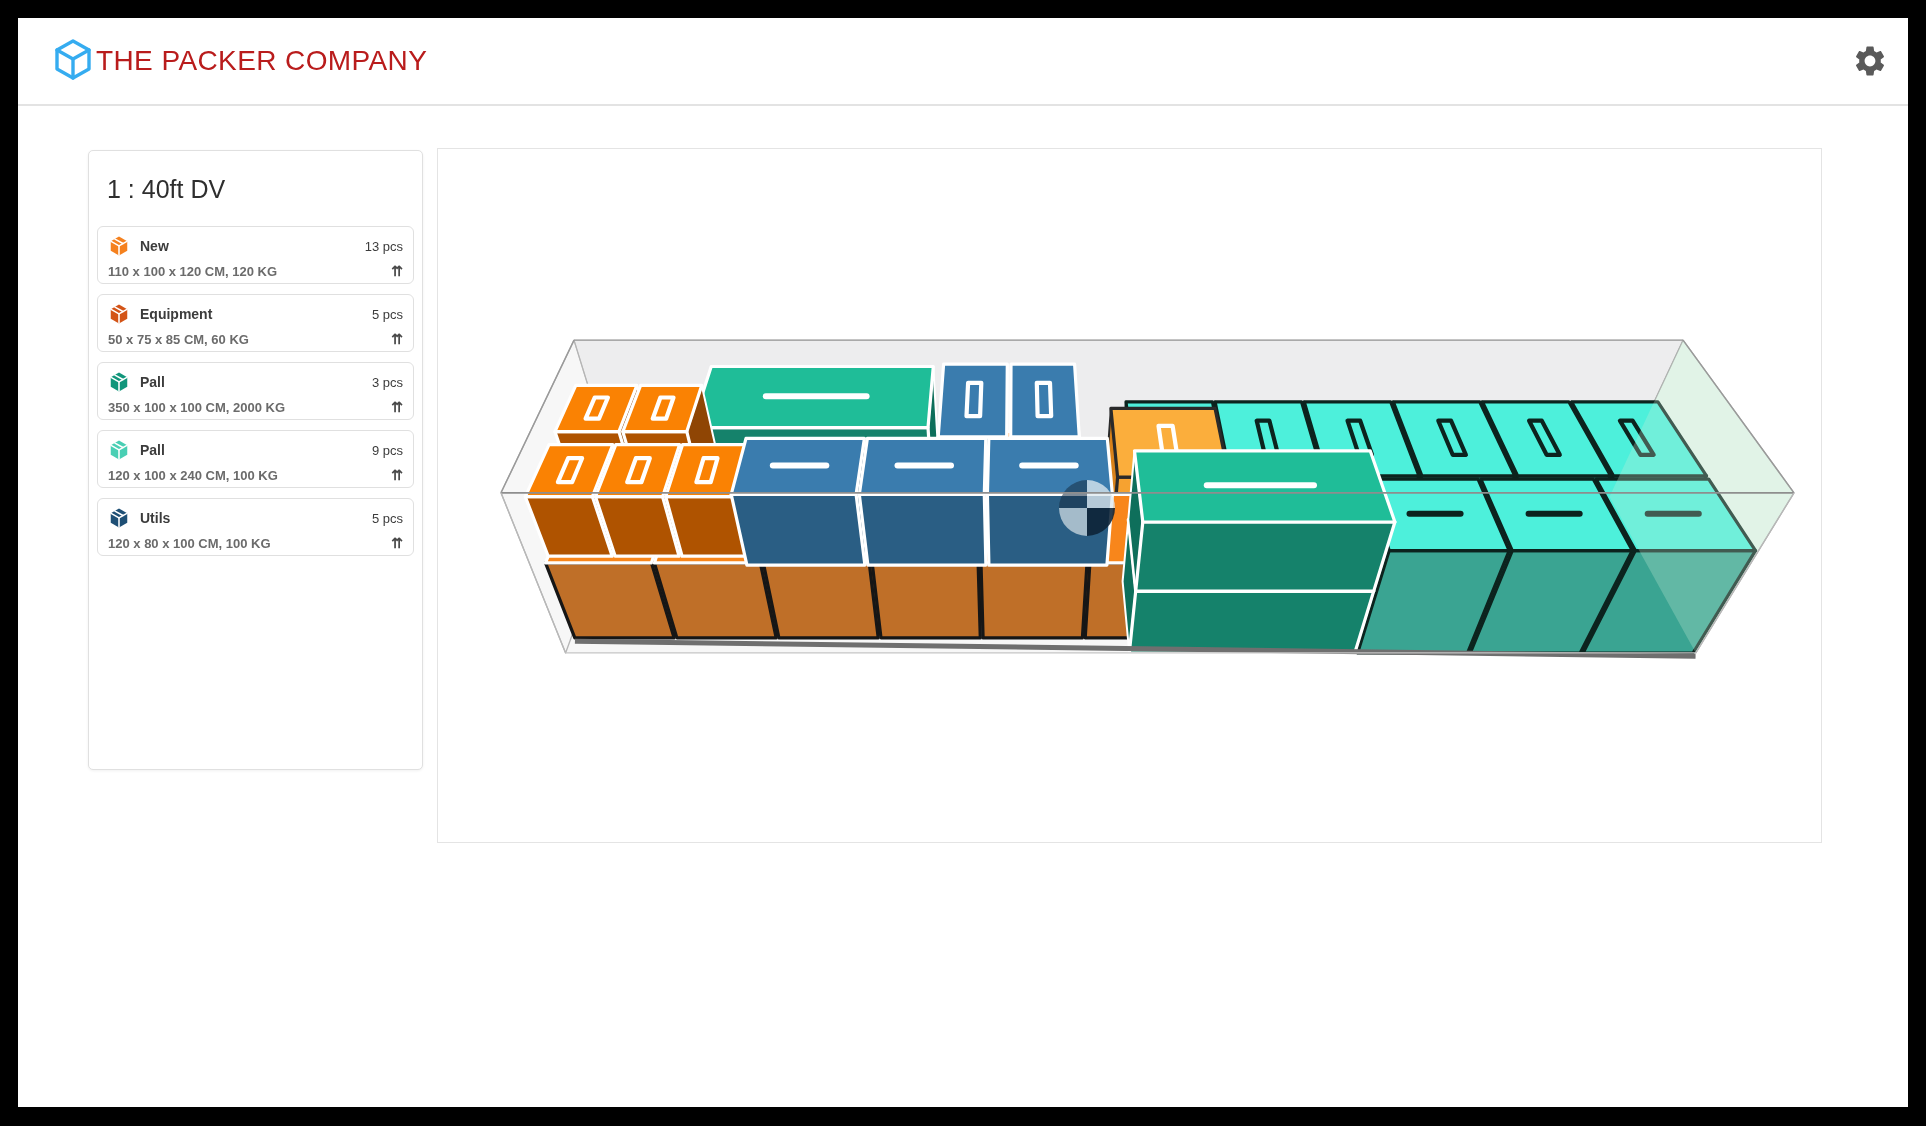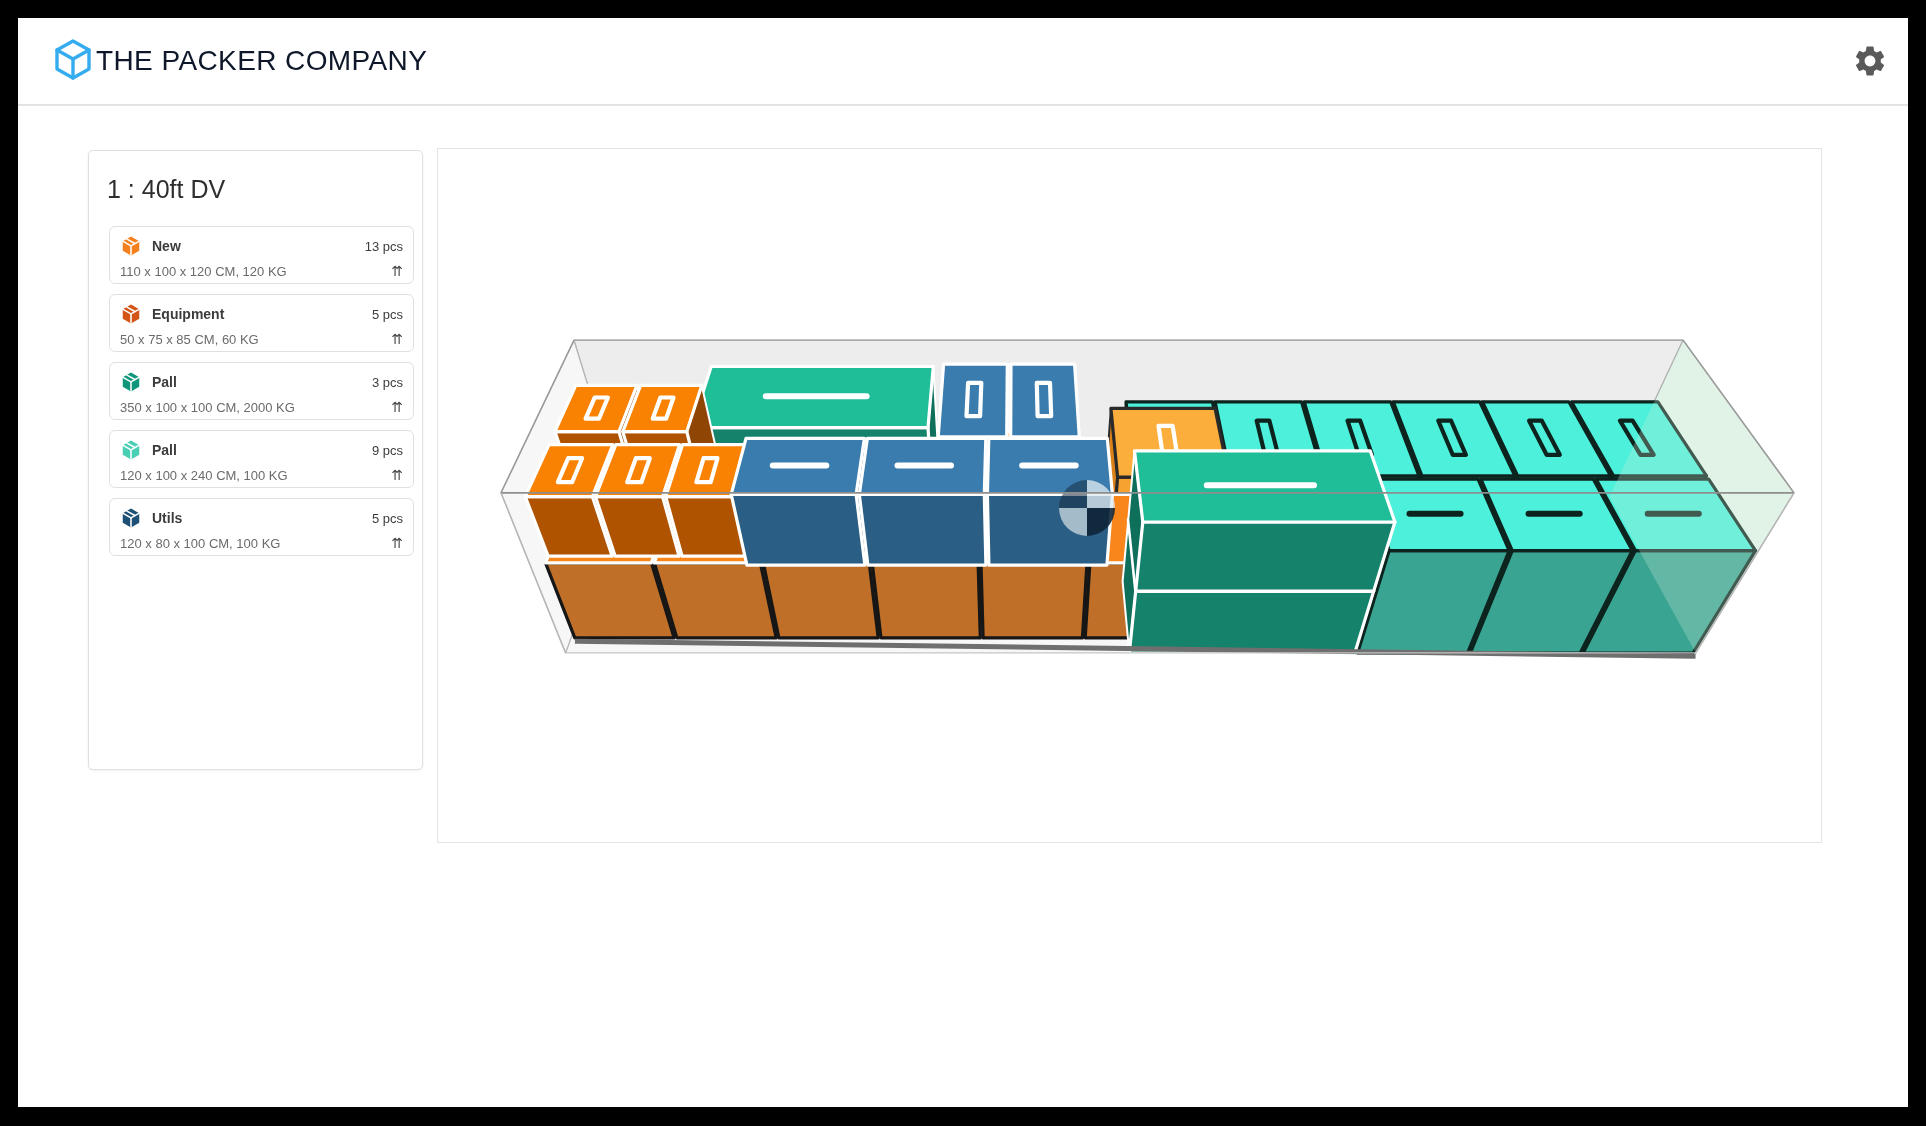--- a/index.html
+++ b/index.html
@@ -2,34 +2,34 @@
 <html><head>
 <meta charset="utf-8">
 <style>
   html,body{margin:0;padding:0;background:#000;width:1926px;height:1126px;overflow:hidden;}
   .page{position:absolute;left:18px;top:18px;width:1890px;height:1089px;background:#fff;
         font-family:"Liberation Sans",sans-serif;}
   
   .header{position:absolute;left:0;top:0;right:0;height:86px;border-bottom:2px solid #E3E3E3;background:#fff;}
   .logo{position:absolute;left:36px;top:21px;width:38px;height:42px;}
   .app-title{position:absolute;left:78px;top:0;height:86px;display:flex;align-items:center;
-             font-size:28px;color:#0f172a;letter-spacing:.4px;}
+             font-size:28px;color:#b91c1c;letter-spacing:.4px;}
   .gear-btn{position:absolute;right:20px;top:25px;width:36px;height:36px;border:none;background:transparent;padding:0;cursor:pointer;}
   
   .side-card{position:absolute;left:70px;top:132px;width:335px;height:620px;background:#fff;
              border:1px solid #E0E0E0;border-radius:5px;box-shadow:0 1px 3px rgba(0,0,0,.06);box-sizing:border-box;}
   .side-title{margin:24px 0 22px 18px;font-size:25px;color:#2E2E2E;}
   .cargo-list{padding:0 8px;}
   .cargo-card{border:1px solid #E0E0E0;border-radius:6px;margin-bottom:10px;height:58px;box-sizing:border-box;
-              padding:7px 10px 0 10px;background:#fff;cursor:pointer;margin-left:12px;}
+              padding:7px 10px 0 10px;background:#fff;cursor:pointer;}
   .cargo-row1{display:flex;align-items:center;height:24px;}
   .cargo-icon{width:22px;height:22px;margin-right:10px;flex:0 0 auto;}
   .cargo-name{font-size:14px;font-weight:bold;color:#3C3C3C;flex:1 1 auto;}
   .cargo-pcs{font-size:13px;color:#3C3C3C;}
-  .cargo-row2{display:flex;align-items:center;height:22px;margin-top:2px;}
+  .cargo-row2{display:flex;align-items:center;height:22px;margin-top:2px;font-weight:bold;}
   .cargo-dims{font-size:13px;color:#6B6B6B;flex:1 1 auto;}
   .stack-icon{font-size:14px;color:#4A4A4A;line-height:1;}
   
   .main-panel{position:absolute;left:419px;top:130px;width:1383px;height:693px;border:1px solid #E4E4E4;
               background:#fff;box-sizing:content-box;}
   .main-panel svg{display:block;}
 </style>
 </head>
 <body>
 

